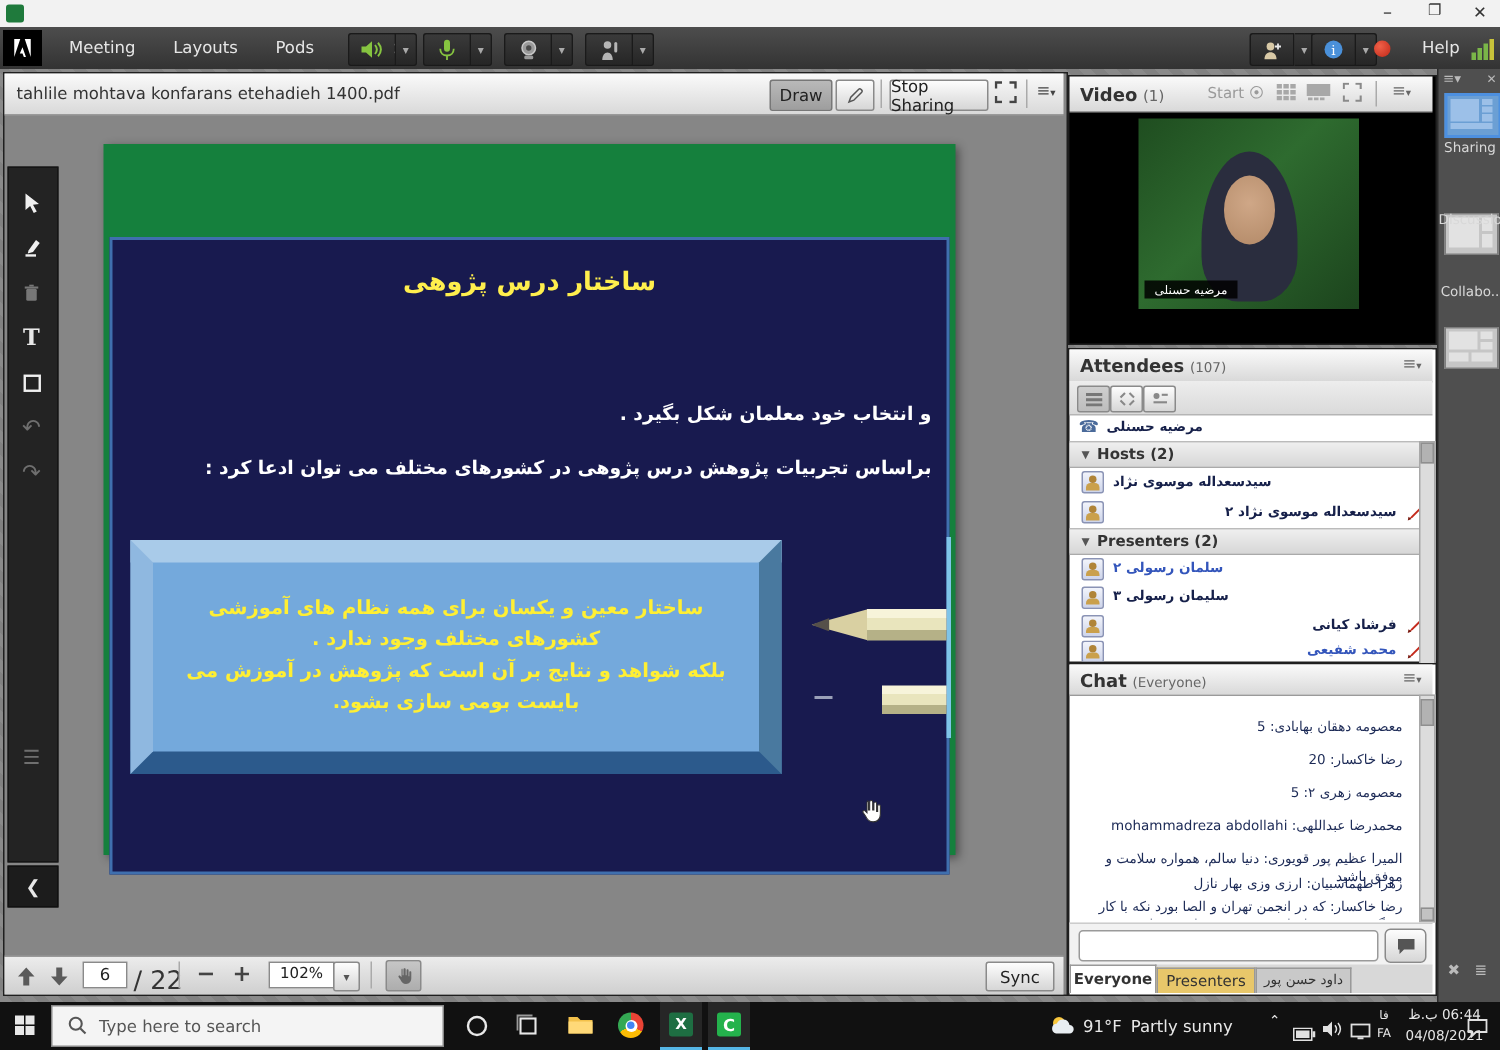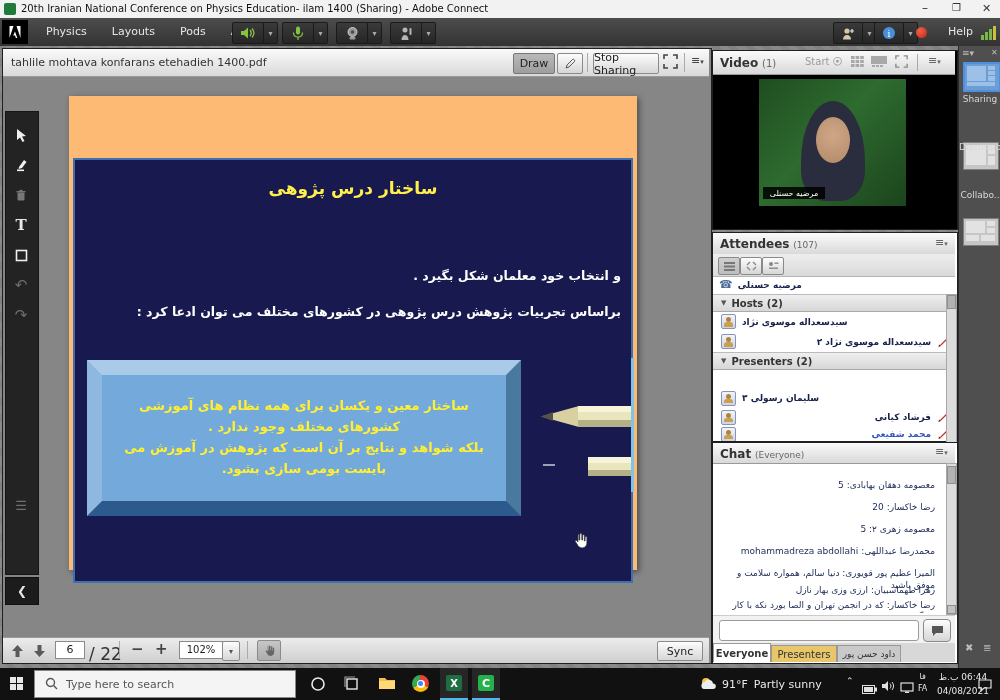--- a/index.html
+++ b/index.html
@@ -45,34 +45,33 @@
   .trayicon{color:#e8e8e8;font-size:11px;}
   .chatmsg{font-size:9px;color:#1c2a56;line-height:1.35;}
 </style>
 </head>
 <body>
 
 <div id="screen">
 
   <div class="abs titlebar">
     <div class="abs" style="left:4px;top:3px;width:12px;height:12px;background:#1f7a3c;border-radius:2px;"></div>
-    <span class="abs nowrap" style="left:21px;top:3px;">20th Iranian National Conference on Physics Education- ilam 1400 (Sharing) - Adobe Connect</span>
     <span class="abs" style="left:922px;top:1px;font-size:12px;color:#333;">–</span>
     <span class="abs" style="left:952px;top:2px;font-size:10px;color:#333;">❐</span>
     <span class="abs" style="left:982px;top:2px;font-size:11px;color:#333;">✕</span>
   </div>
 
   <div class="abs menubar">
     <div class="abs" style="left:2px;top:2px;width:26px;height:24px;background:#000;display:flex;align-items:center;justify-content:center;">
       <svg width="16" height="16" viewBox="0 0 16 16">
           <path d="M6.5 2h-4v12L6.5 2zM9.5 2h4v12L9.5 2zM8 7.5 10.3 14H8.9l-.9-2.4H6.2L8 7.5z" fill="#fff"></path>
         </svg>
     </div>
     <div class="abs" style="left:36px;top:0;">
-      <span class="menuitem">Physics</span>
+      <span class="menuitem">Meeting</span>
       <span class="menuitem">Layouts</span>
       <span class="menuitem">Pods</span>
       <span class="menuitem">Audio</span>
     </div>
 
     <div class="abs" style="left:232px;top:4px;display:flex;">
       <span class="iconbtn" style="width:30px;">
         <svg width="16" height="14" viewBox="0 0 16 14">
             <polygon points="1,5 4,5 8,1.5 8,12.5 4,9 1,9" fill="#86c440"></polygon>
             <path d="M10 4c1.5 1.8 1.5 4.2 0 6M12 2.5c2.4 2.8 2.4 6.2 0 9" stroke="#86c440" stroke-width="1.3" fill="none"></path>
@@ -194,21 +193,21 @@
         <svg width="13" height="13" viewBox="0 0 13 13">
             <rect x="1.5" y="1.5" width="10" height="10" fill="none" stroke="#f0f0f0" stroke-width="1.6"></rect>
           </svg>
       </div>
       <div class="tool dim" style="font-size:15px;">↶</div>
       <div class="tool dim" style="font-size:15px;">↷</div>
       <div class="tool dim" style="margin-top:160px;font-size:13px;">☰</div>
     </div>
     <div class="abs" style="left:2px;top:528px;width:32px;height:26px;background:#1c1c1c;border:1px solid #111;display:flex;align-items:center;justify-content:center;color:#e8e8e8;font-size:12px;">❮</div>
 
-    <div class="abs" style="left:66px;top:47px;width:568px;height:474px;background:#fdba74;box-shadow:2px 2px 6px rgba(0,0,0,.45);">
+    <div class="abs" style="left:66px;top:47px;width:568px;height:474px;background:#15803d;box-shadow:2px 2px 6px rgba(0,0,0,.45);">
       <div class="abs slide-navy" style="left:4px;top:62px;width:556px;height:421px;">
         <div class="abs fa nowrap" style="left:0;top:18px;width:100%;text-align:center;color:#ffef4d;font-size:17px;font-weight:bold;">ساختار درس پژوهی</div>
         <div class="abs fa nowrap" style="right:10px;top:108px;color:#fff;font-size:12.5px;font-weight:bold;">و انتخاب خود معلمان شکل بگیرد .</div>
         <div class="abs fa nowrap" style="right:10px;top:144px;color:#fff;font-size:12.5px;font-weight:bold;">براساس تجربیات پژوهش درس پژوهی در کشورهای مختلف می توان ادعا کرد :</div>
 
         <div class="abs bevelbox" style="left:12px;top:200px;width:434px;height:156px;">
           <div class="fa" style="width:100%;height:100%;display:flex;flex-direction:column;align-items:center;justify-content:center;text-align:center;color:#ffef33;font-size:13px;font-weight:bold;line-height:1.6;padding:0 6px;box-sizing:border-box;">
             <span>ساختار معین و یکسان برای همه نظام های آموزشی کشورهای مختلف وجود ندارد .</span>
             <span>بلکه شواهد و نتایج بر آن است که پژوهش در آموزش می بایست بومی سازی بشود.</span>
           </div>
@@ -357,20 +356,24 @@
             <path d="M10.5 1.5 4 8l-2 2.5L4.8 9l6.4-6.4z" fill="#c42a1c"></path>
             <path d="M1.5 11 4 10l-2-1.5z" fill="#7a1a10"></path>
           </svg>
       </span>
     </div>
 
     <div class="abs sechdr" style="left:0;top:119px;width:234px;height:16px;padding-left:8px;gap:5px;">
       <span style="font-size:7px;color:#555;">▼</span>
       <span style="font-weight:bold;">Presenters (2)</span>
     </div>
+    <div class="abs row" style="left:0;top:137px;width:234px;height:18px;padding-left:8px;gap:6px;">
+      <span class="avicon"></span>
+      <span class="fa bluename" style="font-weight:bold;">سلمان رسولی ۲</span>
+    </div>
     <div class="abs row" style="left:0;top:156px;width:234px;height:18px;padding-left:8px;gap:6px;">
       <span class="avicon"></span>
       <span class="fa" style="font-weight:bold;">سلیمان رسولی ۳</span>
     </div>
     <div class="abs row" style="left:0;top:175px;width:234px;height:18px;padding-left:8px;gap:6px;">
       <span class="avicon"></span>
       <span class="fa" style="font-weight:bold;flex:1;">فرشاد کیانی</span>
       <span class="redpencil" style="margin-right:6px;">
         <svg width="12" height="12" viewBox="0 0 12 12">
             <path d="M10.5 1.5 4 8l-2 2.5L4.8 9l6.4-6.4z" fill="#c42a1c"></path>

